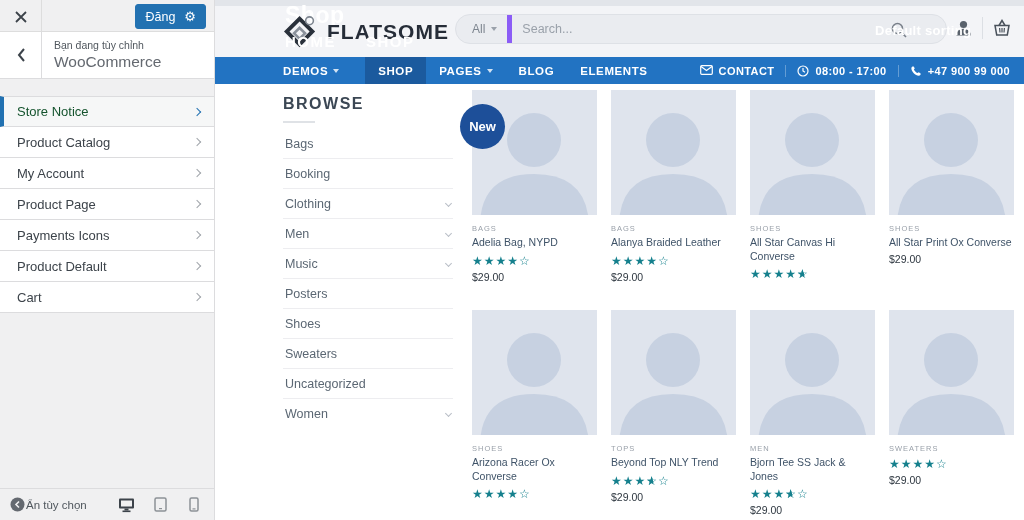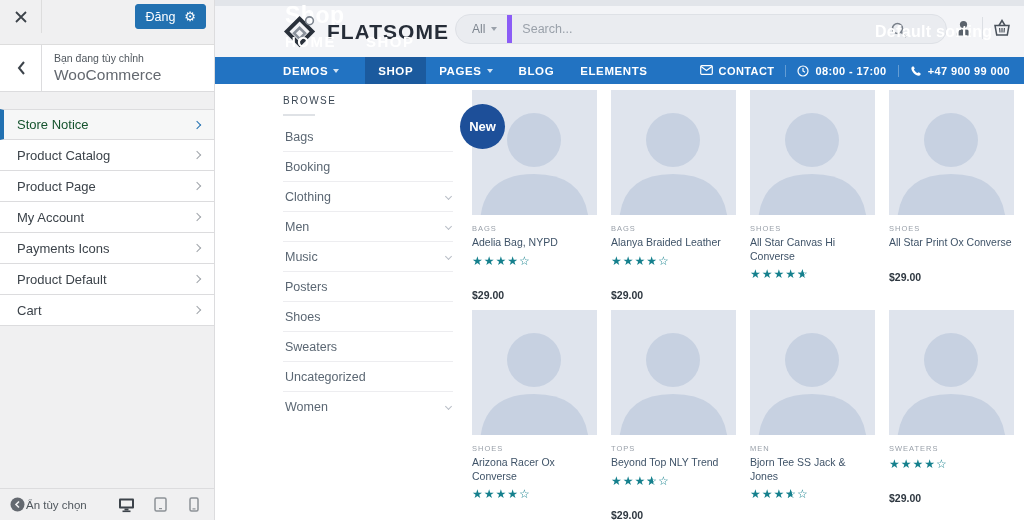--- a/index.html
+++ b/index.html
@@ -1,21 +1,21 @@
 <!DOCTYPE html>
 <html><head>
 <meta charset="utf-8">
 <style>
   * { margin:0; padding:0; box-sizing:border-box; }
   html,body { width:1024px; height:520px; overflow:hidden; }
   body { font-family:"Liberation Sans", sans-serif; background:#f0f0f1; position:relative; }
 
   
   .customizer { position:absolute; left:0; top:0; width:215px; height:520px; background:#f0f0f1; z-index:10; border-right:1px solid #dcdcde; }
-  .cz-topbar { position:relative; height:45px; background:#f0f0f1; border-bottom:1px solid #ddd; }
+  .cz-topbar { position:relative; height:32px; background:#f0f0f1; border-bottom:1px solid #ddd; }
   .cz-close { position:absolute; left:0; top:0; width:42px; height:33px; background:none; border:none; border-right:1px solid #ddd; cursor:pointer; display:flex; align-items:center; justify-content:center; }
   .cz-publish { position:absolute; right:8px; top:4px; height:25px; background:#2271b1; color:#fff; border:1px solid #2271b1; border-radius:3px; font-size:12.5px; font-family:inherit; padding:0 9px; display:flex; align-items:center; gap:9px; cursor:pointer; }
   .cz-publish .gear-glyph { font-size:13px; line-height:1; }
   .cz-head { position:relative; height:47px; background:#fff; border-bottom:1px solid #dcdcde; display:flex; }
   .cz-back { width:42px; height:100%; background:none; border:none; border-right:1px solid #dcdcde; display:flex; align-items:center; justify-content:center; cursor:pointer; }
   .cz-head-text { padding:7px 0 0 12px; display:flex; flex-direction:column; gap:2px; }
   .cz-sub { font-size:10.5px; color:#50575e; }
   .cz-title { font-size:15.5px; color:#646970; font-weight:400; }
   .cz-menu { list-style:none; margin-top:17px; }
   .cz-menu li { position:relative; height:31px; background:#fff; border-bottom:1px solid #dcdcde; display:flex; align-items:center; padding:0 14px 0 17px; font-size:13px; color:#3c434a; cursor:pointer; }
@@ -27,21 +27,21 @@
   .cz-hide { background:none; border:none; display:flex; align-items:center; gap:1px; font-size:11.5px; color:#50575e; font-family:inherit; cursor:pointer; }
   .devices { margin-left:auto; display:flex; gap:10px; }
   .devices button { background:none; border:none; width:24px; height:22px; display:flex; align-items:center; justify-content:center; cursor:pointer; }
 
   
   .preview { position:absolute; left:215px; top:0; width:809px; height:520px; background:#fff; }
   .pv-topstrip { position:absolute; left:0; top:0; width:100%; height:6px; background:#e2e5ea; }
   .site-header { position:absolute; left:0; top:6px; width:100%; height:51px; background:#f3f4f7; }
   .overlay-title { position:absolute; left:70px; top:2px; font-size:23px; font-weight:700; color:#fff; z-index:2; letter-spacing:.5px; }
   .overlay-breadcrumb { position:absolute; left:70px; top:33px; z-index:5; display:flex; gap:30px; font-size:15px; font-weight:700; color:#fff; letter-spacing:1.5px; }
-  .overlay-sorting { position:absolute; left:660px; top:17px; z-index:5; font-size:16px; font-weight:600; color:#fff; letter-spacing:.3px; }
+  .overlay-sorting { position:absolute; left:660px; top:17px; z-index:5; font-size:13px; font-weight:600; color:#fff; letter-spacing:.3px; }
   .logo { position:absolute; left:66px; top:7px; display:flex; align-items:center; gap:8px; z-index:3; cursor:pointer; }
   .logo-text { font-size:21px; font-weight:800; color:#262d38; letter-spacing:1px; }
   .searchbar { position:absolute; left:240px; top:8px; width:492px; height:30px; background:#eaecf0; border:1px solid #dee1e6; border-radius:15px; display:flex; align-items:center; z-index:3; }
   .search-cat { height:100%; border:none; background:none; border-right:5px solid #8b5cf6; padding:0 10px 0 16px; display:flex; align-items:center; gap:6px; font-size:12px; color:#7d858f; font-family:inherit; cursor:pointer; }
   .chev-dn-sm { width:0; height:0; border-left:3.5px solid transparent; border-right:3.5px solid transparent; border-top:4.5px solid #9aa1aa; }
   .searchbar input { flex:1; height:100%; border:none; background:none; outline:none; font-size:12.5px; color:#555; padding:0 10px; font-family:inherit; }
   .searchbar input::placeholder { color:#9aa1aa; }
   .search-btn { position:absolute; right:36px; top:5px; width:20px; height:20px; background:none; border:none; cursor:pointer; }
   .header-icons { position:absolute; right:12px; top:11px; display:flex; align-items:center; gap:9px; z-index:3; }
   .header-icons button { background:none; border:none; cursor:pointer; display:flex; align-items:center; }
@@ -51,41 +51,41 @@
   .main-nav a { color:#fff; font-size:11.5px; font-weight:700; letter-spacing:.6px; text-decoration:none; display:flex; align-items:center; gap:5px; margin-right:26px; cursor:pointer; }
   .main-nav a.active { background:#1b5a9e; height:100%; padding:0 13px; margin-right:13px; }
   .chev-dn-w { width:0; height:0; border-left:3.5px solid transparent; border-right:3.5px solid transparent; border-top:4px solid rgba(255,255,255,.8); }
   .nav-right { margin-left:auto; display:flex; align-items:center; gap:11px; padding-right:14px; }
   .nav-right .nav-chip { color:#fff; font-size:11px; font-weight:700; letter-spacing:.4px; display:flex; align-items:flex-start; gap:6px; margin:0; }
   .ndiv { width:1px; height:12px; background:rgba(255,255,255,.3); }
 
   
   .content { position:absolute; left:0; top:84px; width:100%; height:436px; background:#fff; }
   .browse { position:absolute; left:68px; top:11px; width:170px; }
-  .browse h3 { font-size:10px; font-weight:400; color:#3b4754; letter-spacing:1.5px; }
+  .browse h3 { font-size:16px; font-weight:700; color:#3b4754; letter-spacing:1.5px; }
   .browse .underline { width:32px; height:2px; background:#dfe2e6; margin:8px 0 6px; }
   .browse ul { list-style:none; }
   .browse li { display:flex; align-items:center; padding:7.5px 2px; font-size:12.5px; color:#5b6773; border-bottom:1px solid #ededf0; cursor:pointer; }
   .browse li:last-child { border-bottom:none; }
   .chev-dn-g { margin-left:auto; width:5px; height:5px; border-right:1.6px solid #b8bec6; border-bottom:1.6px solid #b8bec6; transform:rotate(45deg); }
 
   .row { position:absolute; display:flex; gap:14px; left:257px; }
   .row1 { top:6px; }
   .row2 { top:226px; }
   .card { width:125px; position:relative; }
   .p-img { width:125px; height:125px; background:#dfe4ed; position:relative; overflow:hidden; cursor:pointer; }
   .p-img svg { position:absolute; left:0; top:8px; }
   .badge { position:absolute; left:-12px; top:14px; width:45px; height:45px; border-radius:50%; background:#1d4f99; color:#fff; font-size:13px; font-weight:600; display:flex; align-items:center; justify-content:center; z-index:2; }
   .p-cat { margin-top:9px; font-size:7.5px; letter-spacing:1px; color:#9aa1aa; cursor:pointer; }
   .p-title { margin-top:3px; font-size:10.5px; font-weight:400; color:#3f5368; line-height:1.3; cursor:pointer; }
   .p-stars { margin-top:4px; font-size:12px; color:#15808d; letter-spacing:1px; height:14px; }
   .st { display:inline-block; }
   .st.h { position:relative; }
   .st.h .hf { position:absolute; left:0; top:0; width:55%; overflow:hidden; }
-  .p-price { margin-top:21px; font-size:10.5px; font-weight:700; color:#2e3740; }
+  .p-price { margin-top:3px; font-size:10.5px; font-weight:400; color:#2e3740; }
   svg { display:block; }
 </style>
 </head>
 <body>
 
 <aside class="customizer">
   <div class="cz-topbar">
     <button class="cz-close">
       <span>
           <svg width="12" height="12" viewBox="0 0 12 12">
@@ -114,25 +114,25 @@
   <ul class="cz-menu">
     <li class="active">
         <span>Store Notice</span>
         <span class="chev-r"></span>
       </li>
     <li>
         <span>Product Catalog</span>
         <span class="chev-r"></span>
       </li>
     <li>
+        <span>My Account</span>
+        <span class="chev-r"></span>
+      </li>
+    <li>
         <span>Product Page</span>
-        <span class="chev-r"></span>
-      </li>
-    <li>
-        <span>My Account</span>
         <span class="chev-r"></span>
       </li>
     <li>
         <span>Payments Icons</span>
         <span class="chev-r"></span>
       </li>
     <li>
         <span>Product Default</span>
         <span class="chev-r"></span>
       </li>

